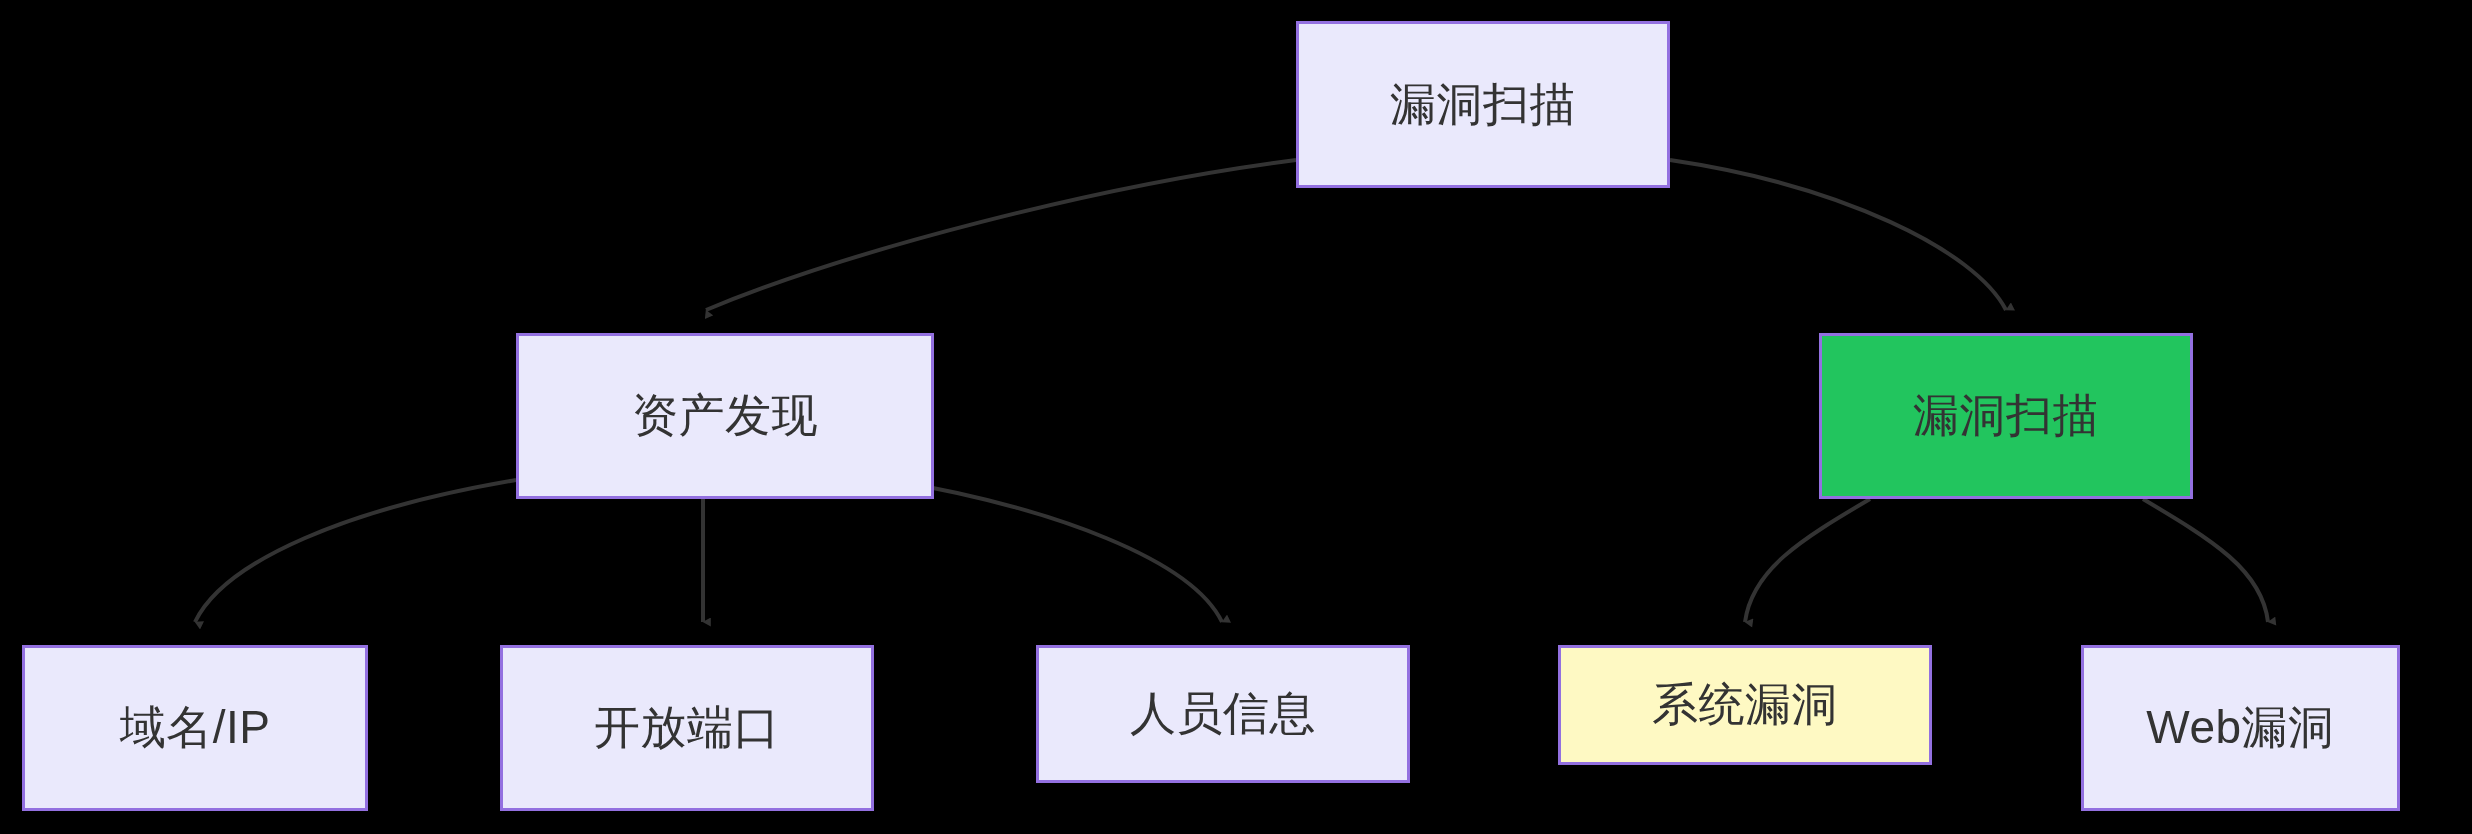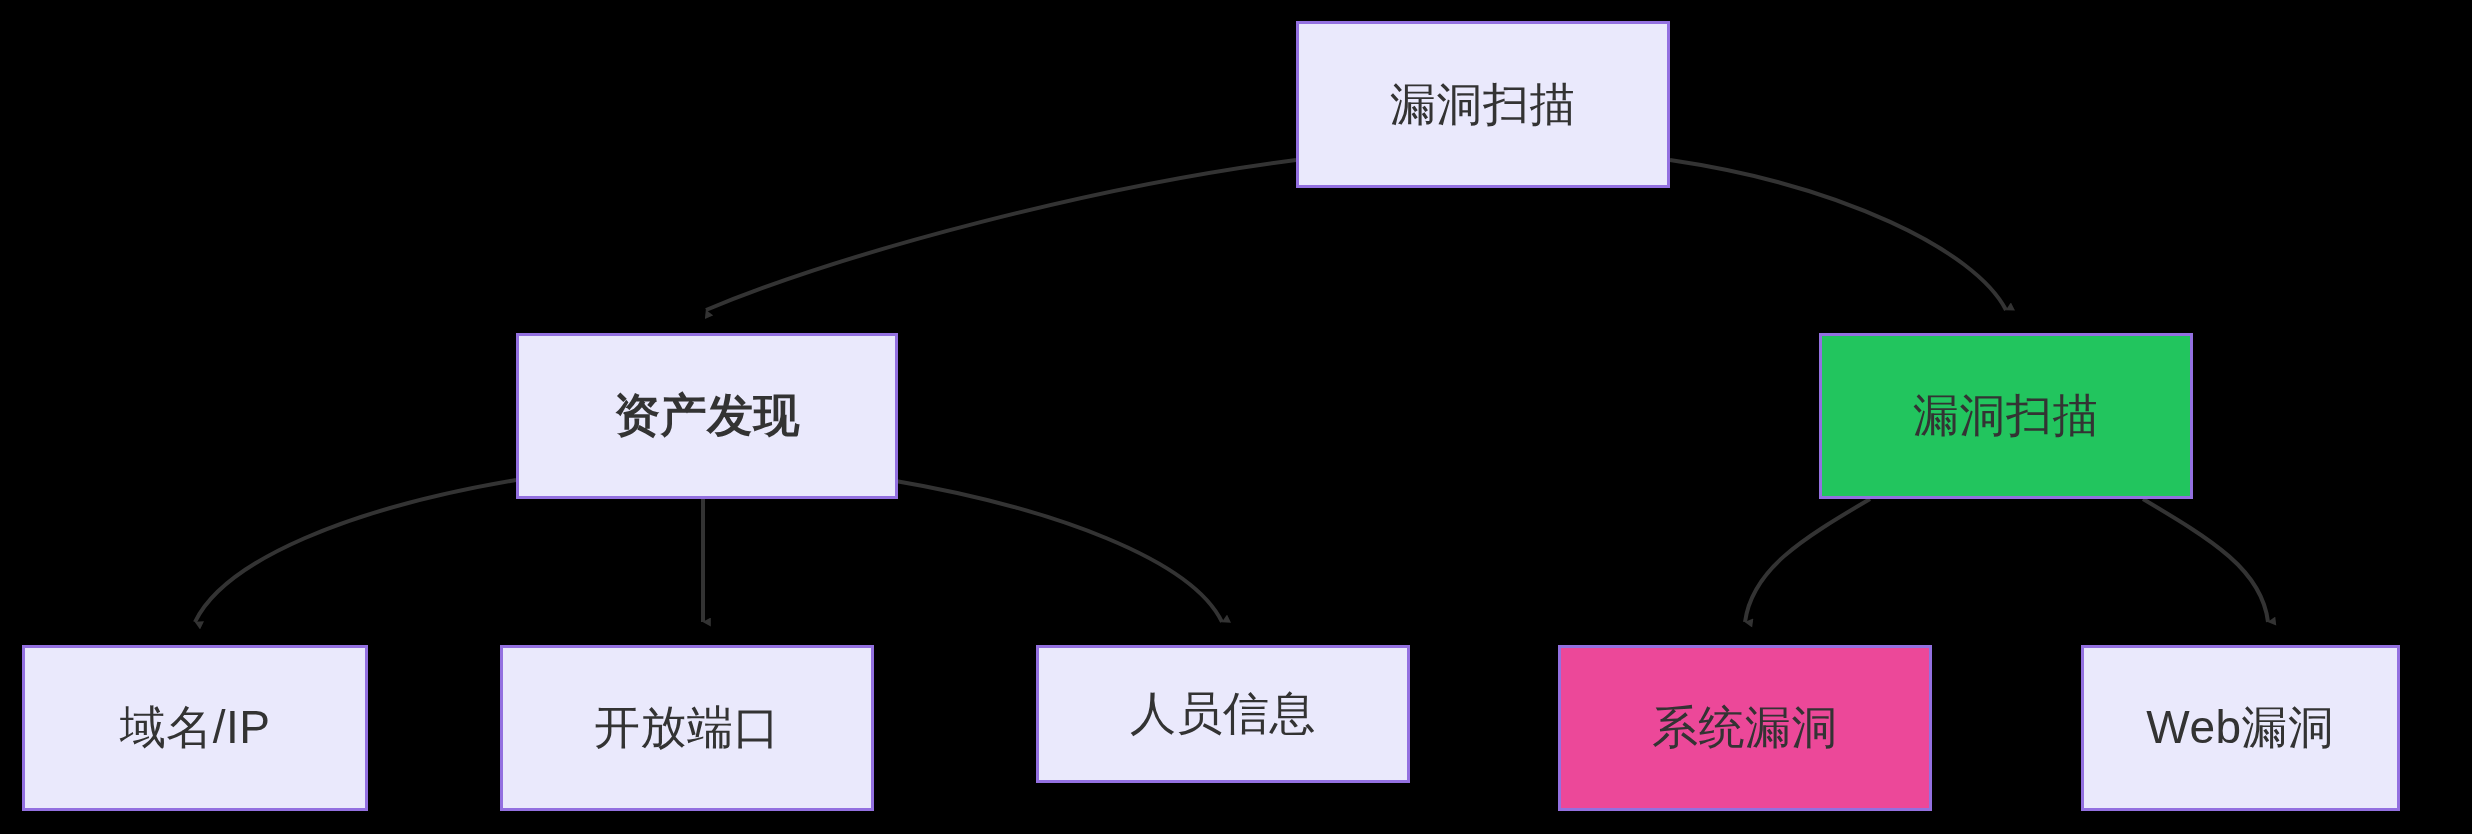--- a/index.html
+++ b/index.html
@@ -64,36 +64,36 @@
         <path d="M 890,480 C 1055,508 1192,560 1222,622" marker-end="url(#arrowhead)"></path>
         <path d="M 1870,499 C 1800,540 1752,570 1745,622" marker-end="url(#arrowhead)"></path>
         <path d="M 2143,499 C 2212,540 2262,570 2268,622" marker-end="url(#arrowhead)"></path>
       </g>
   </svg>
 
   <div id="node-layer">
       <div class="node" style="left: 1296px; top: 21px; width: 374px; height: 167px; background: rgb(234, 233, 252); border-color: rgb(147, 112, 224);">
         <span class="node-label" style="color: rgb(51, 51, 51);">漏洞扫描</span>
       </div>
-      <div class="node" style="left: 516px; top: 333px; width: 382px; height: 166px; background: rgb(234, 233, 252); border-color: rgb(147, 112, 224); font-weight: bold;">
+      <div class="node" style="left: 516px; top: 333px; width: 418px; height: 166px; background: rgb(234, 233, 252); border-color: rgb(147, 112, 224);">
         <span class="node-label" style="color: rgb(51, 51, 51);">资产发现</span>
       </div>
       <div class="node" style="left: 1819px; top: 333px; width: 374px; height: 166px; background: #22c55e; border-color: rgb(147, 112, 224);">
         <span class="node-label" style="color: rgb(51, 51, 51);">漏洞扫描</span>
       </div>
       <div class="node" style="left: 22px; top: 645px; width: 346px; height: 166px; background: rgb(234, 233, 252); border-color: rgb(147, 112, 224);">
         <span class="node-label" style="color: rgb(51, 51, 51);">域名/IP</span>
       </div>
       <div class="node" style="left: 500px; top: 645px; width: 374px; height: 166px; background: rgb(234, 233, 252); border-color: rgb(147, 112, 224);">
         <span class="node-label" style="color: rgb(51, 51, 51);">开放端口</span>
       </div>
       <div class="node" style="left: 1036px; top: 645px; width: 374px; height: 138px; background: rgb(234, 233, 252); border-color: rgb(147, 112, 224);">
         <span class="node-label" style="color: rgb(51, 51, 51);">人员信息</span>
       </div>
-      <div class="node" style="left: 1558px; top: 645px; width: 374px; height: 166px; background: #ec4899; border-color: rgb(147, 112, 224);">
+      <div class="node" style="left: 1558px; top: 645px; width: 374px; height: 120px; background: #fef9c3; border-color: rgb(147, 112, 224);">
         <span class="node-label" style="color: rgb(51, 51, 51);">系统漏洞</span>
       </div>
       <div class="node" style="left: 2081px; top: 645px; width: 319px; height: 166px; background: rgb(234, 233, 252); border-color: rgb(147, 112, 224);">
         <span class="node-label" style="color: rgb(51, 51, 51);">Web漏洞</span>
       </div>
     </div>
 
 </div>
 
 </body></html>

